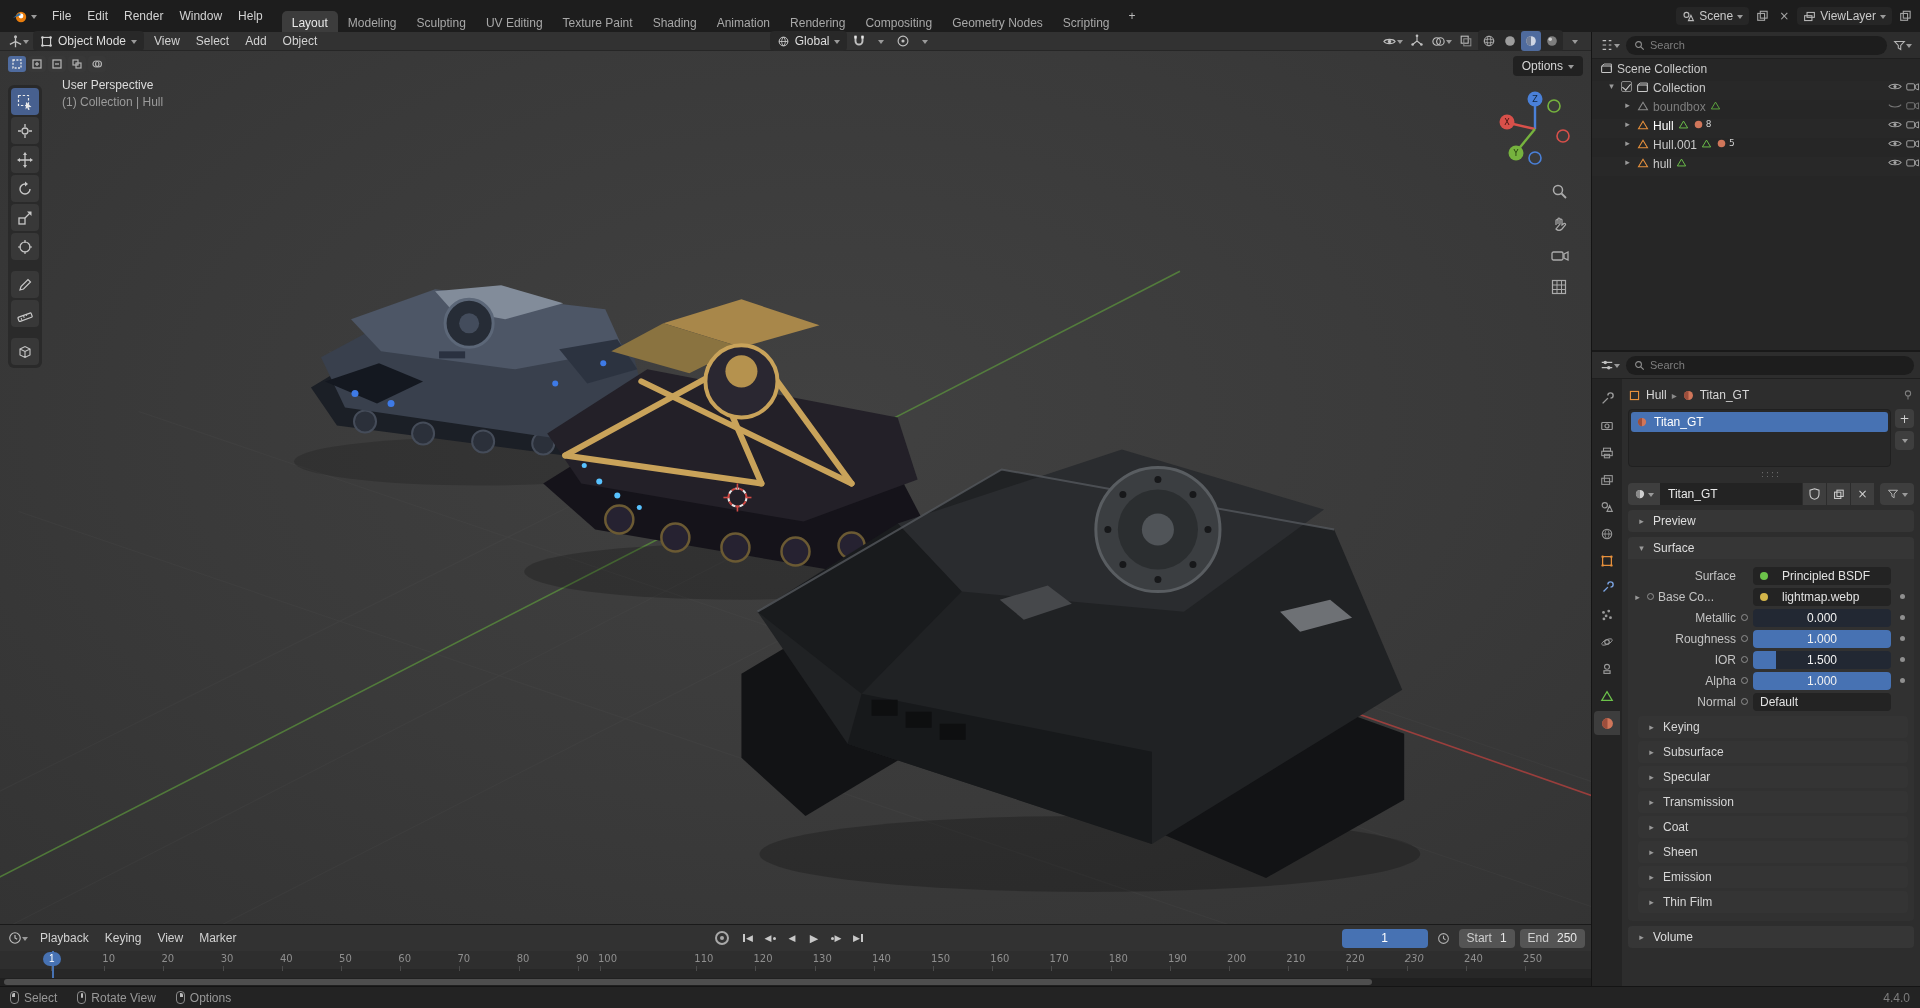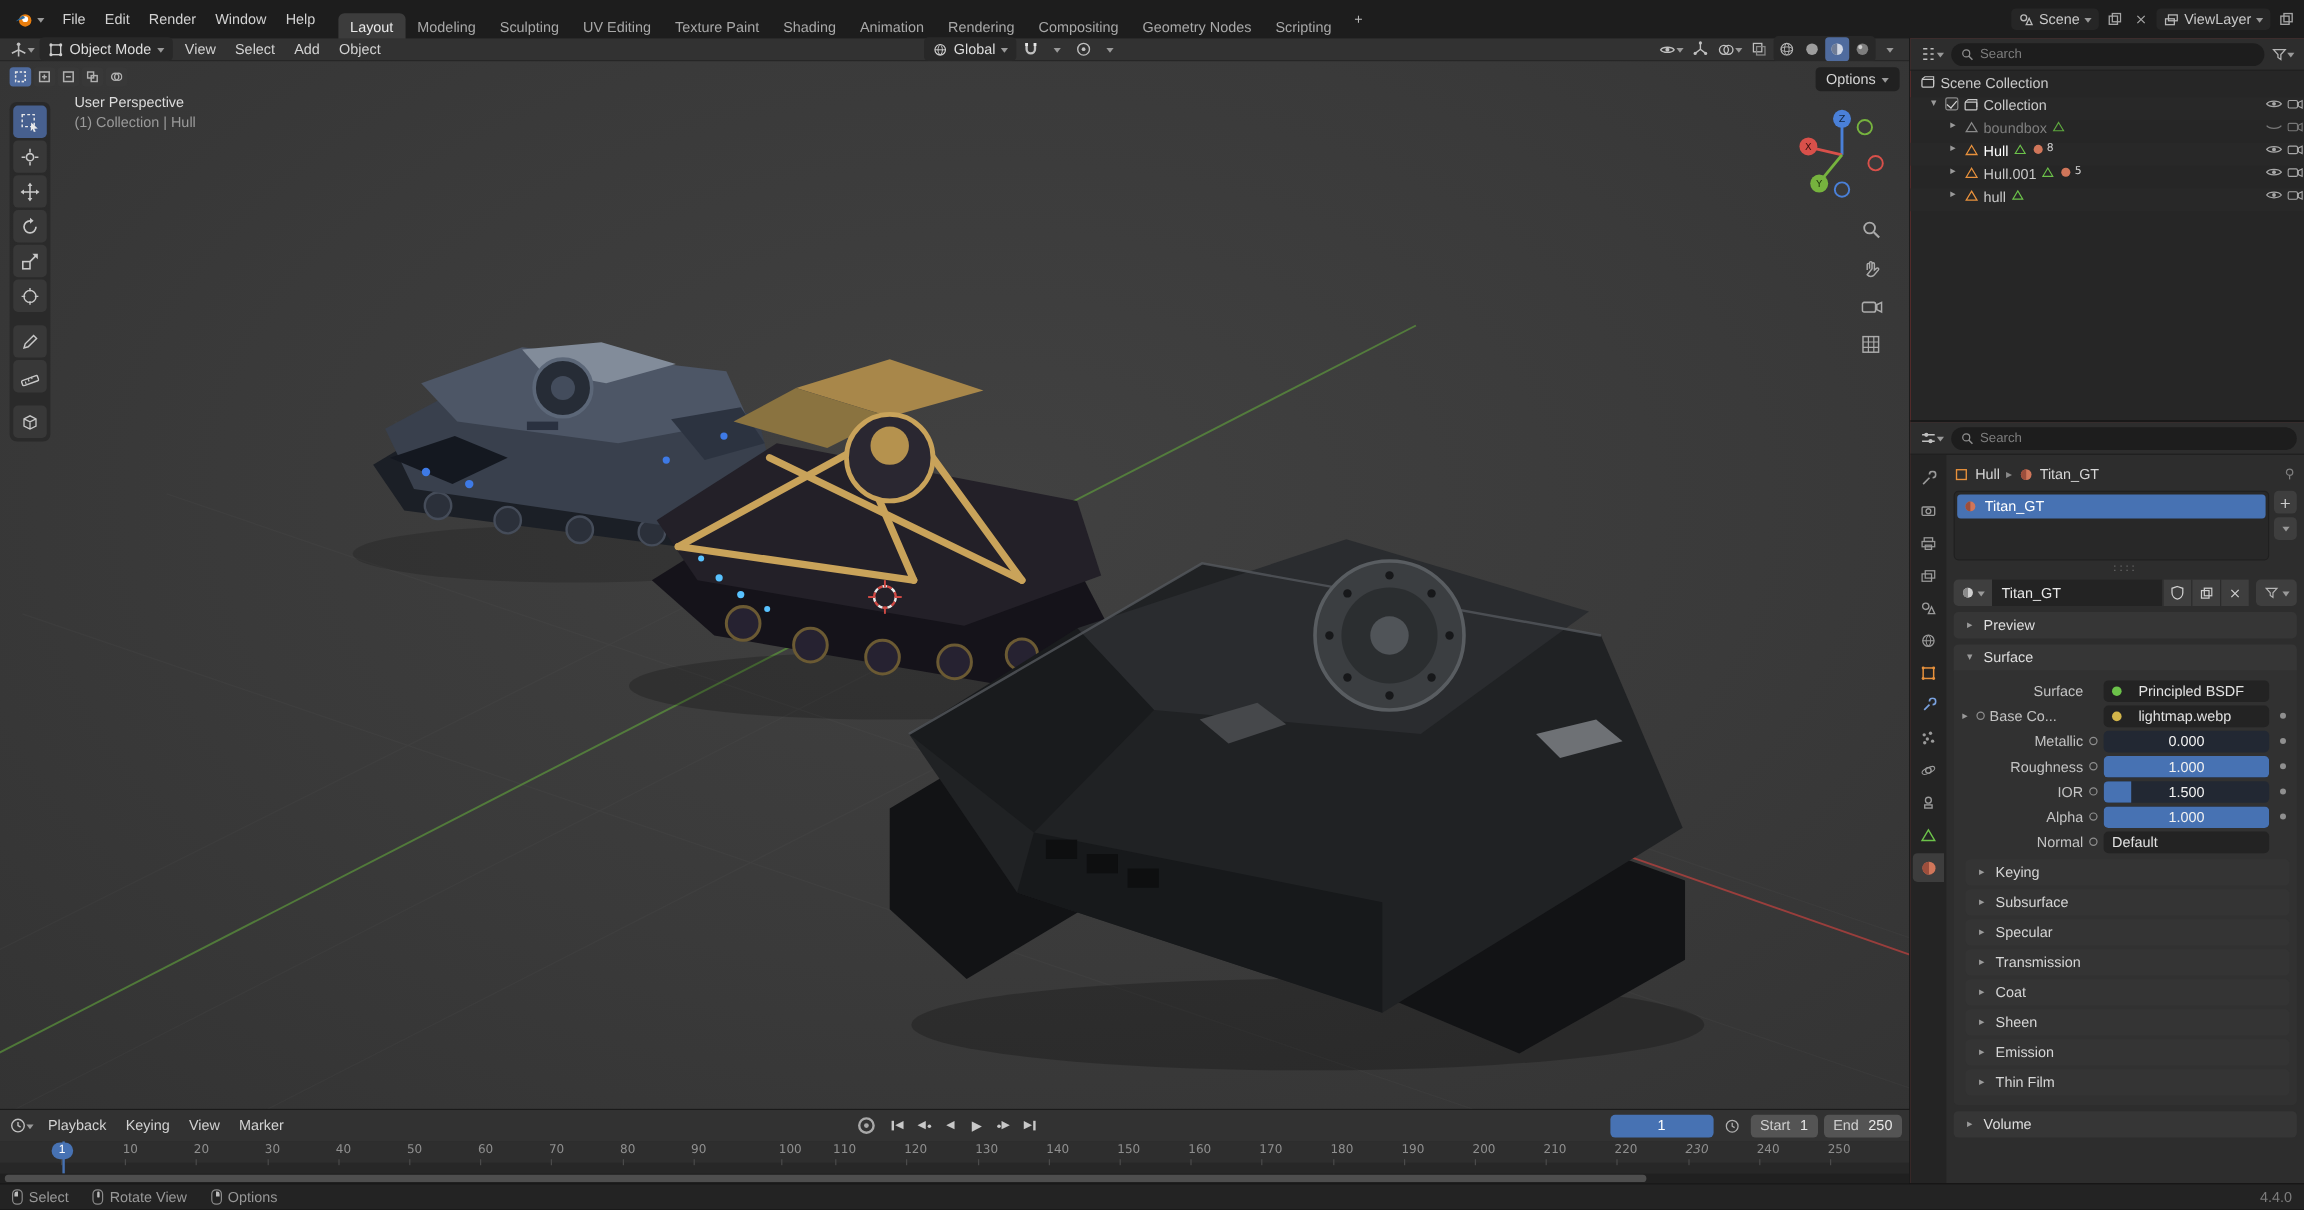--- a/index.html
+++ b/index.html
@@ -627,21 +627,21 @@
           <span class="tick glyph" style="left: 52px;"><span>1</span></span>
               <span class="tick glyph" style="left: 105.28px;"><span>10</span></span>
               <span class="tick glyph" style="left: 164.48px;"><span>20</span></span>
               <span class="tick glyph" style="left: 223.68px;"><span>30</span></span>
               <span class="tick glyph" style="left: 282.88px;"><span>40</span></span>
               <span class="tick glyph" style="left: 342.08px;"><span>50</span></span>
               <span class="tick glyph" style="left: 401.28px;"><span>60</span></span>
               <span class="tick glyph" style="left: 460.48px;"><span>70</span></span>
               <span class="tick glyph" style="left: 519.68px;"><span>80</span></span>
               <span class="tick glyph" style="left: 578.88px;"><span>90</span></span>
-              <span class="tick glyph" style="left: 652px; text-align: right;"><span>100</span></span>
+              <span class="tick glyph" style="left: 601px; text-align: right;"><span>100</span></span>
               <span class="tick glyph" style="left: 697.28px;"><span>110</span></span>
               <span class="tick glyph" style="left: 756.48px;"><span>120</span></span>
               <span class="tick glyph" style="left: 815.68px;"><span>130</span></span>
               <span class="tick glyph" style="left: 874.88px;"><span>140</span></span>
               <span class="tick glyph" style="left: 934.08px;"><span>150</span></span>
               <span class="tick glyph" style="left: 993.28px;"><span>160</span></span>
               <span class="tick glyph" style="left: 1052.48px;"><span>170</span></span>
               <span class="tick glyph" style="left: 1111.68px;"><span>180</span></span>
               <span class="tick glyph" style="left: 1170.88px;"><span>190</span></span>
               <span class="tick glyph" style="left: 1230.08px;"><span>200</span></span>

